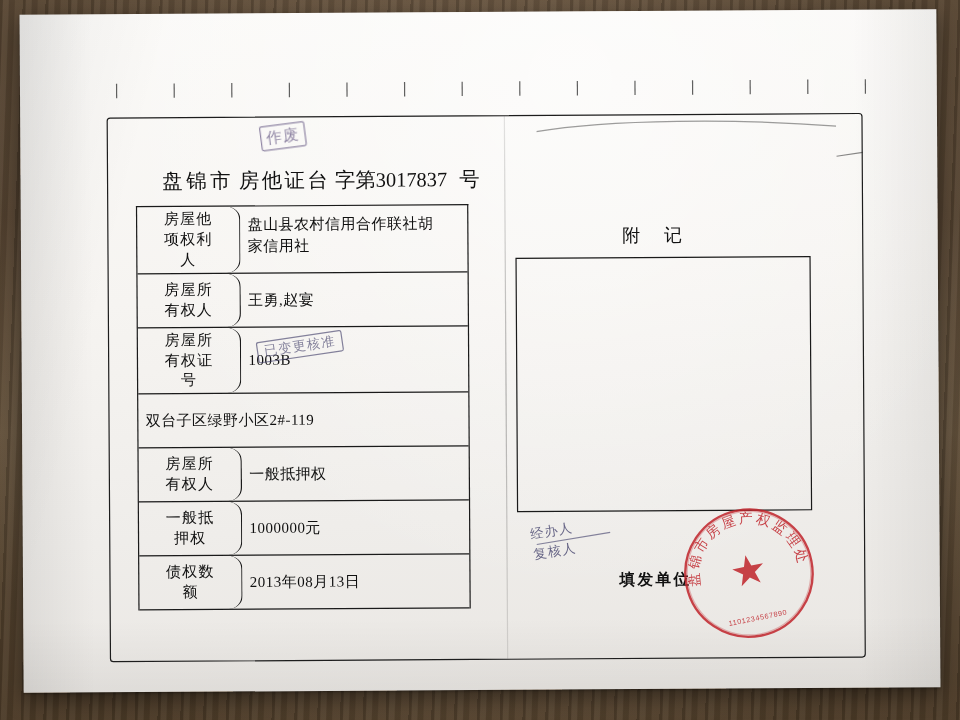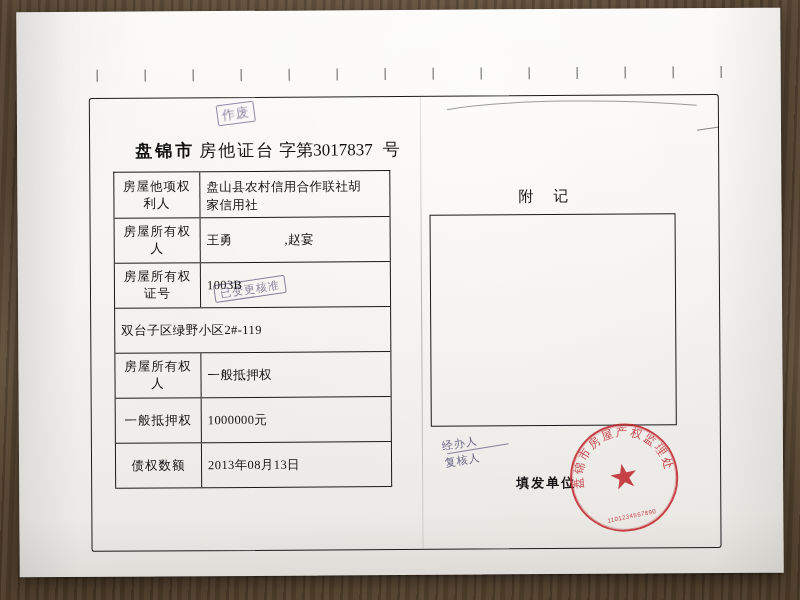--- a/index.html
+++ b/index.html
@@ -103,21 +103,21 @@
     width: 300px;
     height: 26px;
     display: flex;
     align-items: baseline;
     gap: 4px;
     font-size: 17px;
     letter-spacing: 1px;
     color: #111;
     white-space: nowrap;
   }
-  #title-line .city { font-weight: bold; letter-spacing: 3px; }
+  #title-line .city { font-weight: normal; letter-spacing: 3px; }
   #title-line .kind { letter-spacing: 2px; }
   #title-line .zi   { letter-spacing: 0px; text-align: center; }
   #title-line .hao  { letter-spacing: 0px; margin-left: 6px; }
 
   
   #table {
     position: absolute;
     left: 96px;
     top: 160px;
     width: 275px;
@@ -133,40 +133,41 @@
   }
   #table .row .label {
     width: 86px;
     flex: 0 0 86px;
     border-right: 1.2px solid #1a1a1a;
     display: flex;
     align-items: center;
     justify-content: center;
     text-align: center;
     letter-spacing: 1px;
-    padding: 2px 6px;
+    padding: 2px 16px;
     box-sizing: border-box;
     line-height: 1.35;
+    border-radius: 11px;
   }
   #table .row .value {
     flex: 1;
     display: flex;
     align-items: center;
     padding: 3px 6px;
     box-sizing: border-box;
     line-height: 1.45;
     letter-spacing: .4px;
   }
   #table .row.two .value { align-items: center; }
   #table .row .value.multi {
     display: block;
     padding-top: 6px;
   }
   #table .row .value .second { display: block; }
-  #table .row .value .owner2 { margin-left: 52px; }
+  #table .row .value .owner2 { }
 
   
   #remarks-title {
     position: absolute;
     left: 430px;
     top: 178px;
     width: 200px;
     text-align: center;
     font-size: 15px;
     letter-spacing: 8px;

